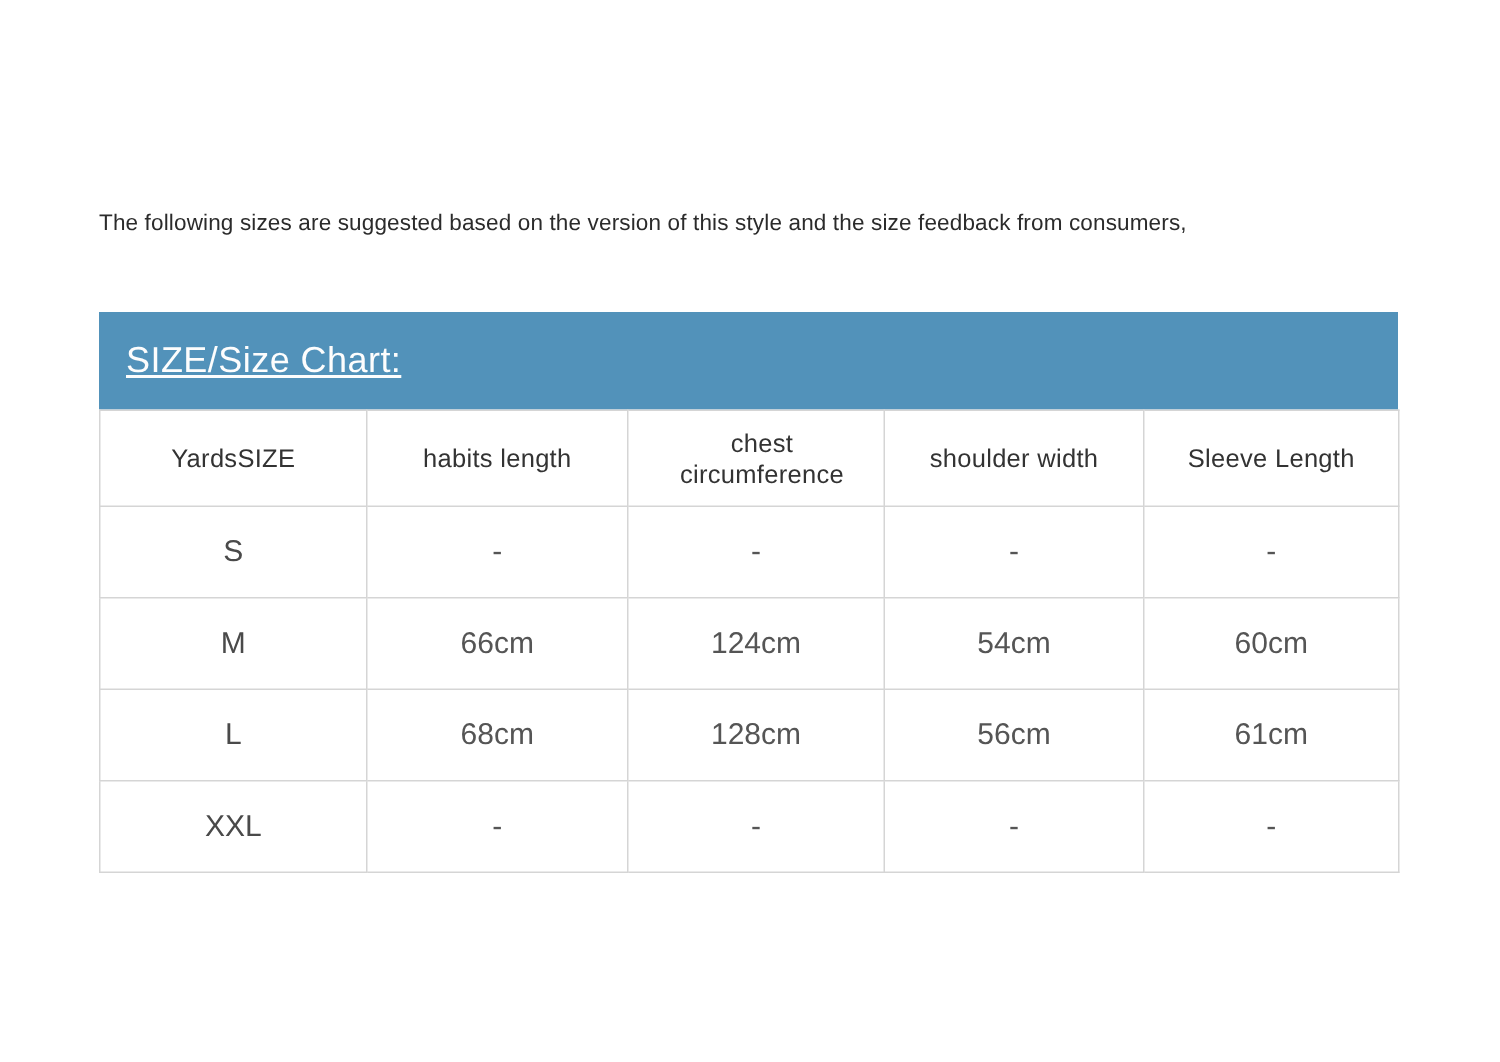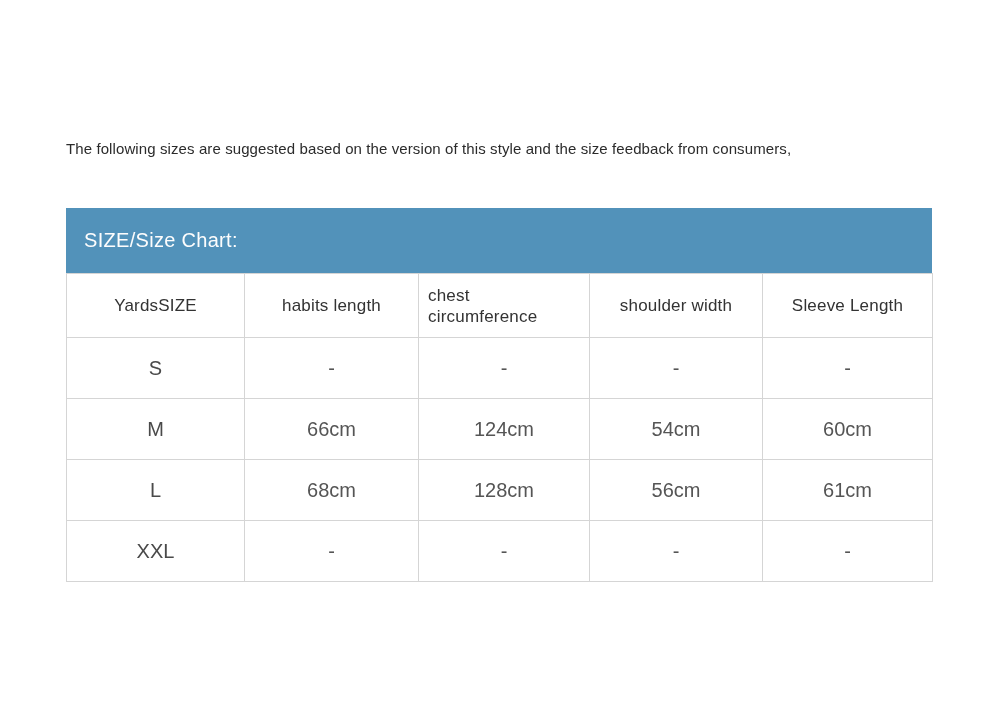--- a/index.html
+++ b/index.html
@@ -44,22 +44,23 @@
     width: 866px;
     height: 65px;
     background: #5292ba;
     display: flex;
     align-items: center;
     box-sizing: border-box;
     padding-left: 18px;
   }
   .title-bar .title-text {
     color: #fdfdfd;
-    font-size: 20px;
+    font-size: 24px;
     letter-spacing: 0.3px;
+    text-decoration: underline;
   }
   table.size-table {
     position: absolute;
     left: 66px;
     top: 273px;
     width: 866px;
     border-collapse: collapse;
     table-layout: fixed;
   }
   .size-table th,
@@ -71,21 +72,21 @@
     background: #ffffff;
   }
   .size-table thead th {
     height: 64px;
     font-size: 17px;
     font-weight: normal;
     color: #333333;
     letter-spacing: 0.2px;
   }
   .size-table thead th.align-left {
-    text-align: left;
+    text-align: center;
     padding-left: 9px;
     white-space: pre-line;
     line-height: 21px;
   }
   .size-table tbody td {
     height: 61px;
     font-size: 20px;
     color: #555555;
   }
   .size-table tbody td.size-cell {

